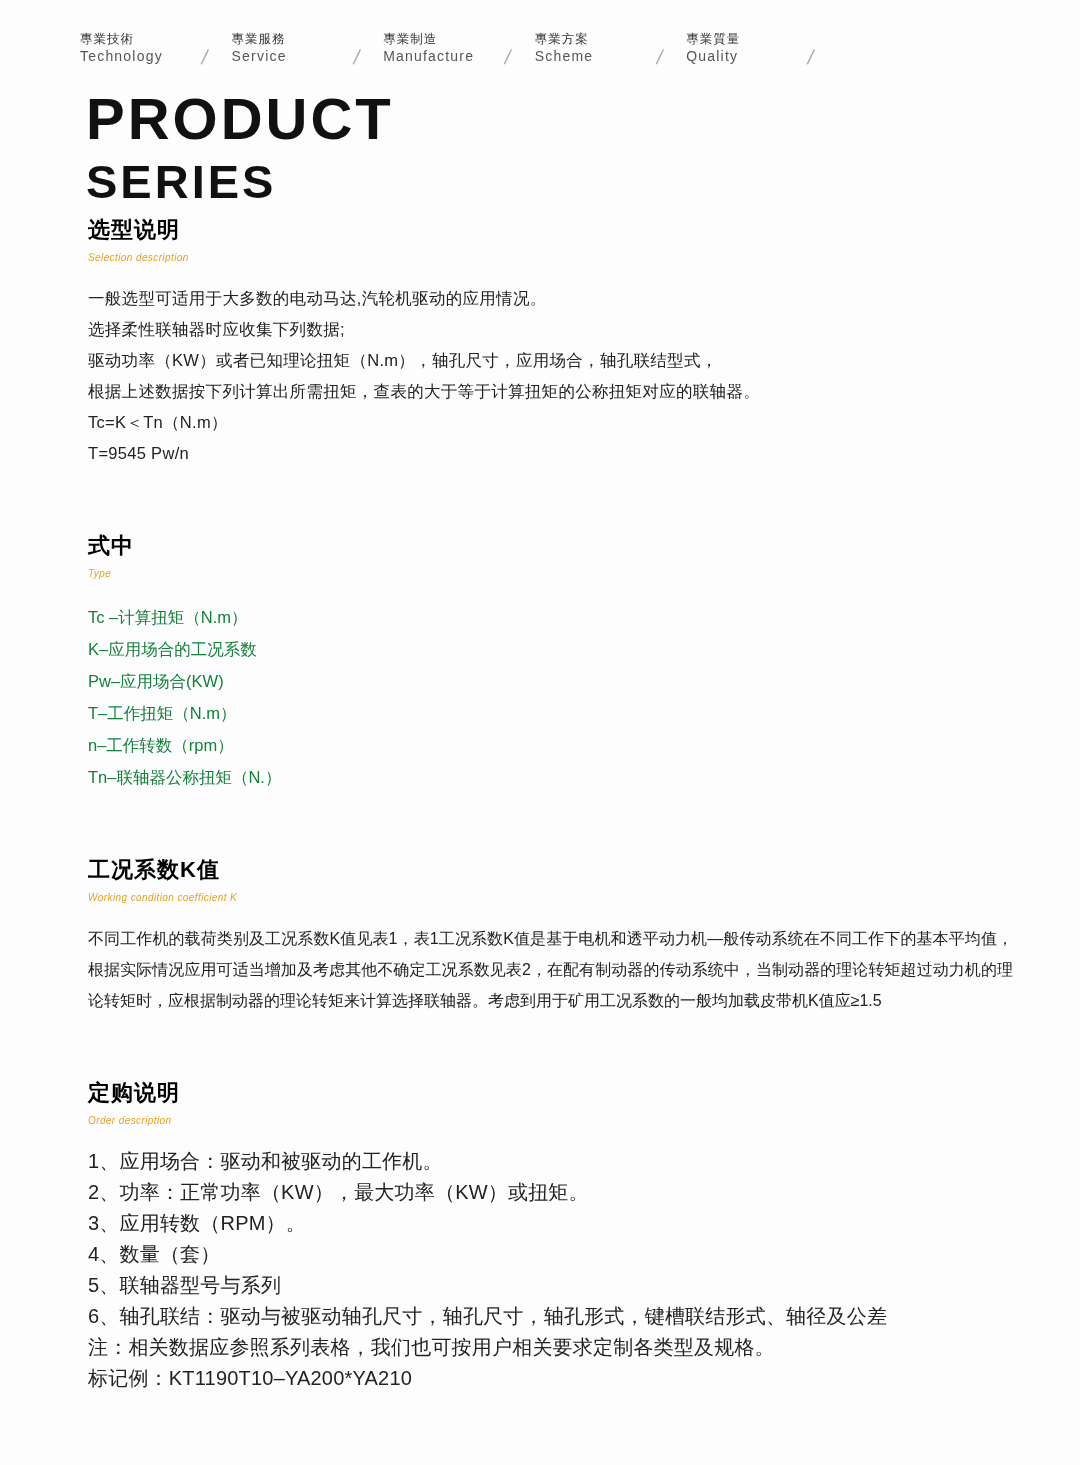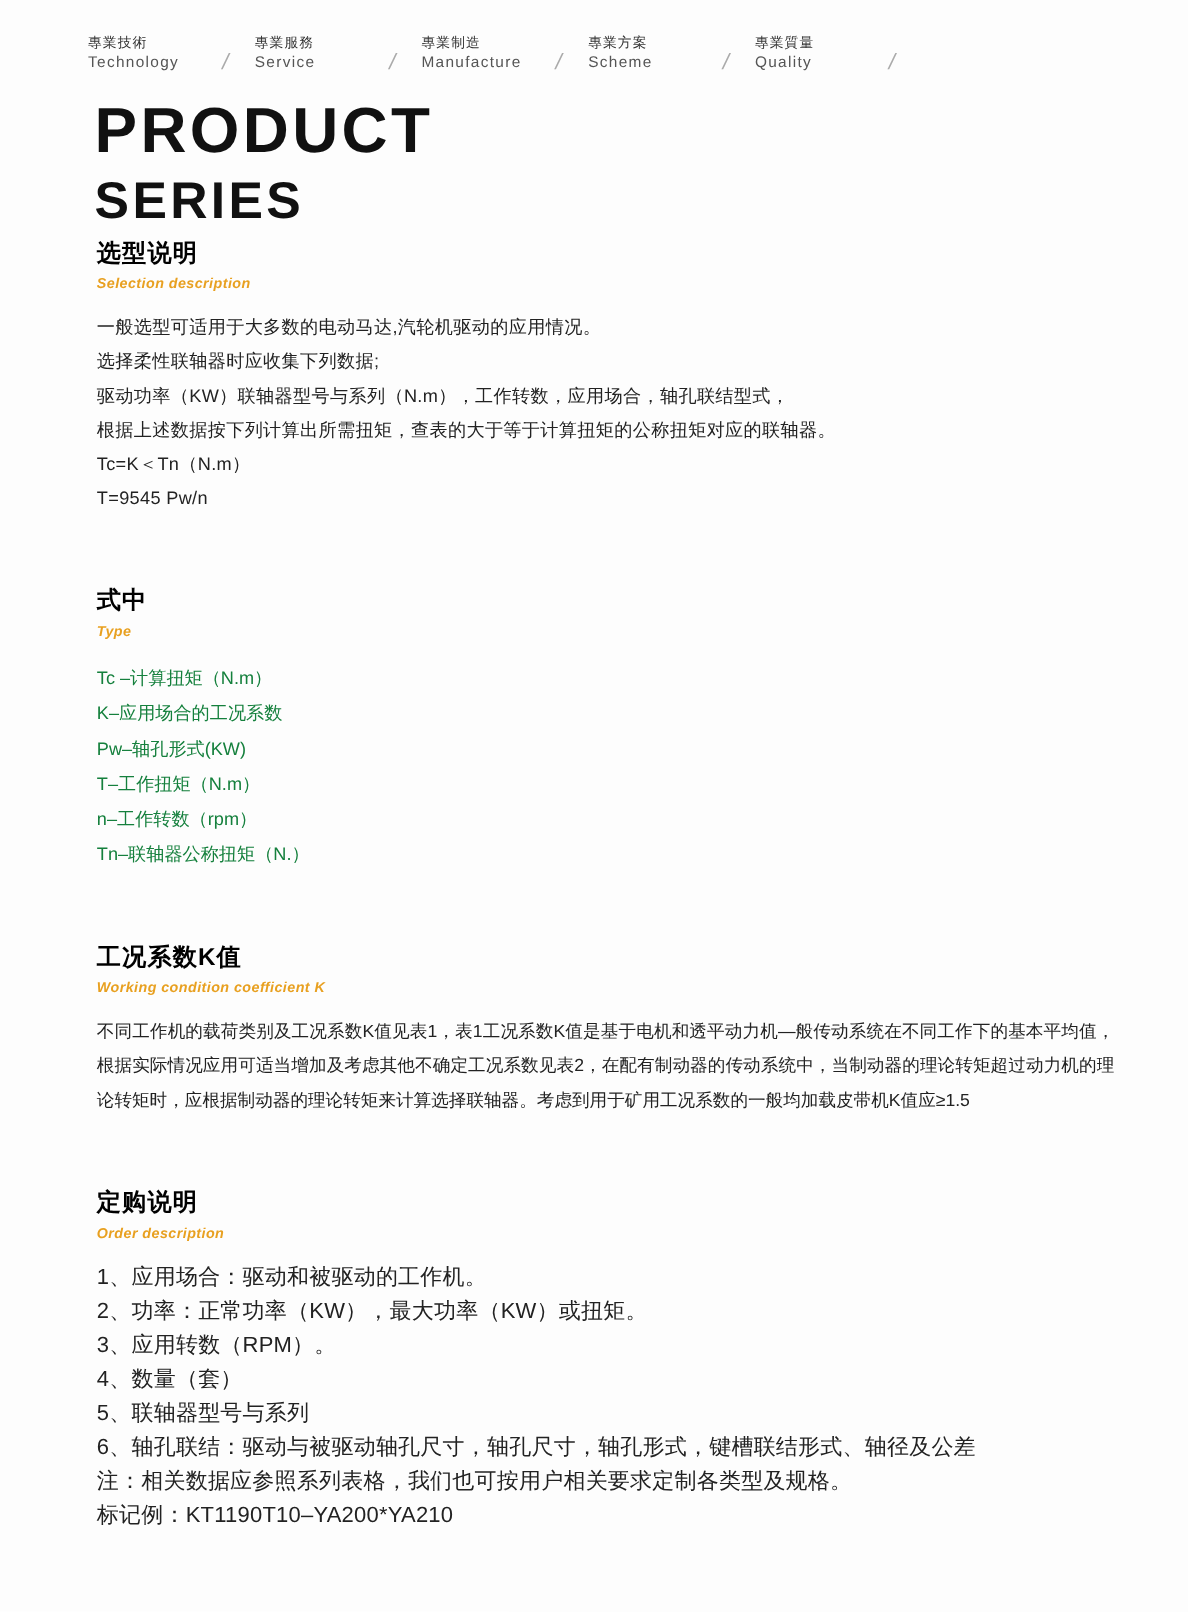--- a/index.html
+++ b/index.html
@@ -92,27 +92,26 @@
     margin-bottom: 8px;
   }
   .sec-title-cn {
     font-size: 22px;
     font-weight: bold;
     color: #000000;
     letter-spacing: 1px;
     line-height: 30px;
   }
   .sec-title-en {
-    font-size: 13px;
+    font-size: 10px;
     font-style: italic;
     color: #e8a020;
     letter-spacing: 0.4px;
     line-height: 22px;
     margin-top: 2px;
-    font-weight: bold;
   }
   .para {
     font-size: 16.5px;
     color: #222222;
     line-height: 31px;
     letter-spacing: 0.3px;
   }
   .para.block {
     margin-top: 14px;
   }
@@ -207,37 +206,37 @@
   </div>
 
   <div class="content">
 
     <div class="section">
       <div class="sec-title-cn">选型说明</div>
       <div class="sec-title-en">Selection description</div>
       <div class="para block">
         <div>一般选型可适用于大多数的电动马达,汽轮机驱动的应用情况。</div>
         <div>选择柔性联轴器时应收集下列数据;</div>
-        <div>驱动功率（KW）联轴器型号与系列（N.m），工作转数，应用场合，轴孔联结型式，</div>
+        <div>驱动功率（KW）或者已知理论扭矩（N.m），轴孔尺寸，应用场合，轴孔联结型式，</div>
         <div>根据上述数据按下列计算出所需扭矩，查表的大于等于计算扭矩的公称扭矩对应的联轴器。</div>
         <div>Tc=K＜Tn（N.m）</div>
         <div>T=9545  Pw/n</div>
       </div>
     </div>
 
     <div class="gap-lg"></div>
 
     <div class="section">
       <div class="sec-title-cn">式中</div>
       <div class="sec-title-en">Type</div>
       <div class="type-rows">
         <div class="type-row">
           <span class="c1">Tc –计算扭矩（N.m）</span>
           <span class="c2">K–应用场合的工况系数</span>
-          <span class="c3">Pw–轴孔形式(KW)</span>
+          <span class="c3">Pw–应用场合(KW)</span>
         </div>
         <div class="type-row">
           <span class="c1">T–工作扭矩（N.m）</span>
           <span class="c2">n–工作转数（rpm）</span>
           <span class="c3">Tn–联轴器公称扭矩（N.）</span>
         </div>
       </div>
     </div>
 
     <div class="gap-lg"></div>

